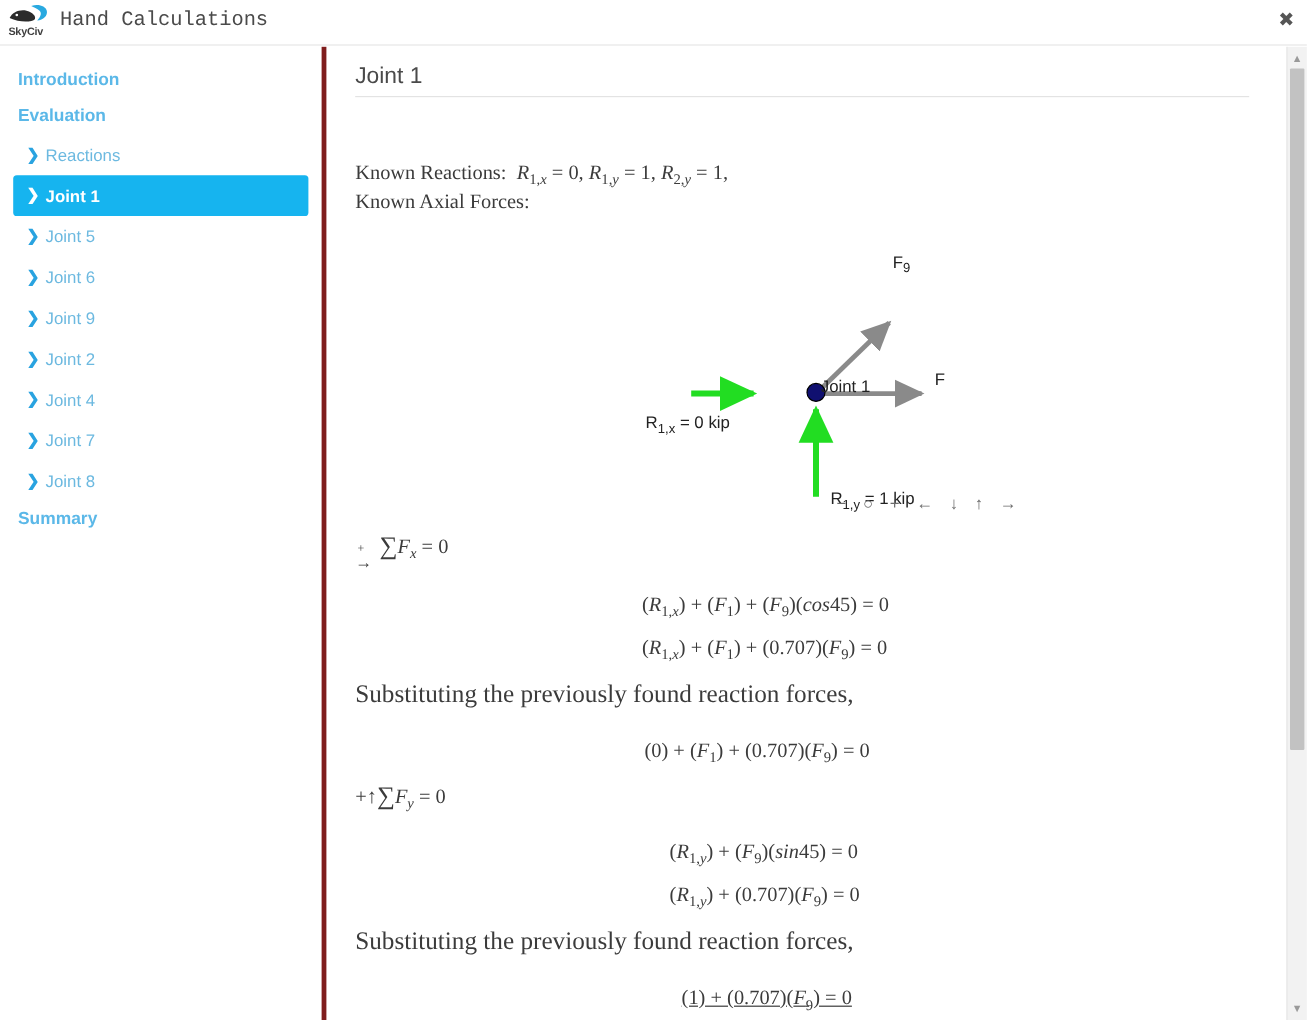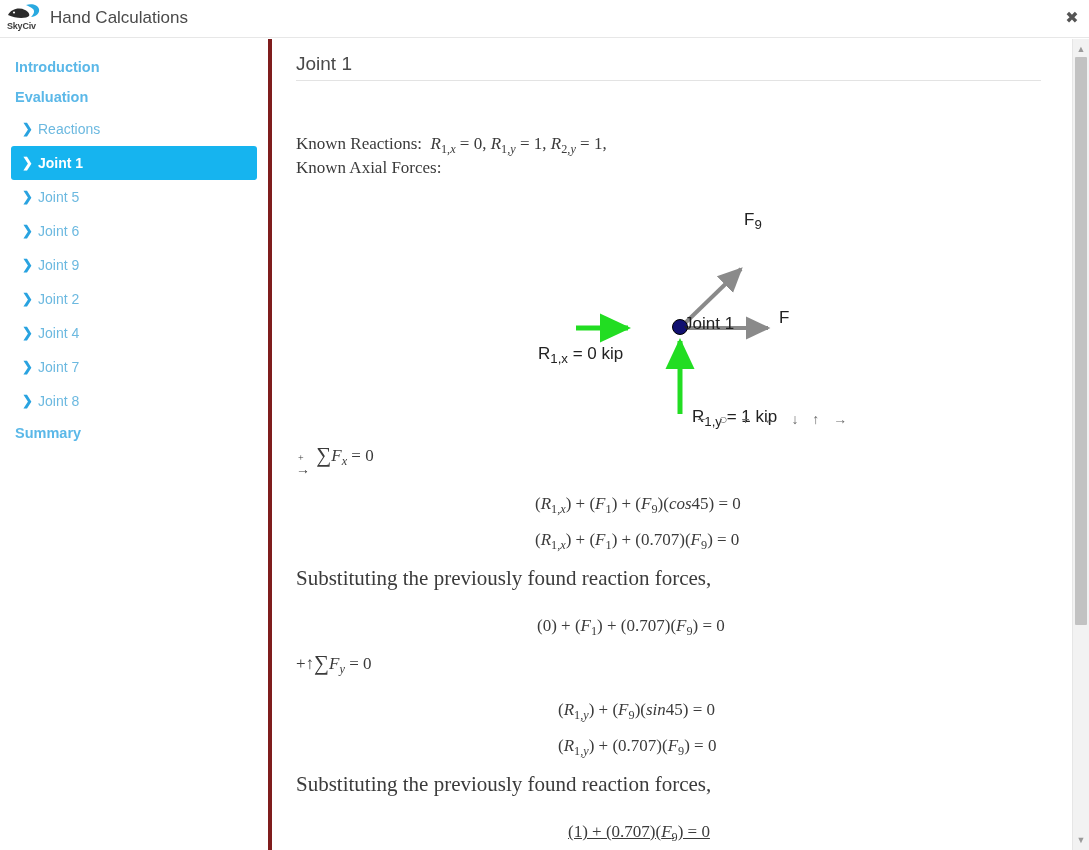--- a/index.html
+++ b/index.html
@@ -23,21 +23,21 @@
     width: 40px; height: 34px;
   }
   #logo-mark { position: absolute; left: 0; top: 0; }
   #logo-text {
     position: absolute; left: 1px; top: 19px;
     font-size: 9px; font-weight: bold; color: #3e3e3e;
     letter-spacing: -0.2px;
   }
   #app-title {
     position: absolute; left: 50px; top: 8px;
-    font-size: 17px; color: #4a4a4a; font-weight: normal;
+    font-size: 17px; color: #4a4a4a; font-weight: normal; font-family: Liberation Mono, monospace;
   }
   #close-btn {
     position: absolute; right: 6px; top: 8px;
     width: 22px; height: 22px;
     font-size: 16px; color: #555;
     text-align: center; line-height: 20px;
     cursor: pointer; user-select: none;
   }
 
   
@@ -133,21 +133,21 @@
   }
 
   
   #diagram {
     position: absolute; left: 255px; top: 125px;
     width: 300px; height: 250px;
   }
   .dlabel {
     position: absolute;
     font-family: "Liberation Sans", sans-serif;
-    font-size: 17px; color: #222;
+    font-size: 14px; color: #222;
     white-space: nowrap;
   }
   .dlabel sub { font-size: 0.78em; }
 
   
   #diagram-controls {
     position: absolute; left: 420px; top: 372px;
     font-size: 14px; color: #6b6b6b;
     letter-spacing: 1px;
     user-select: none;

